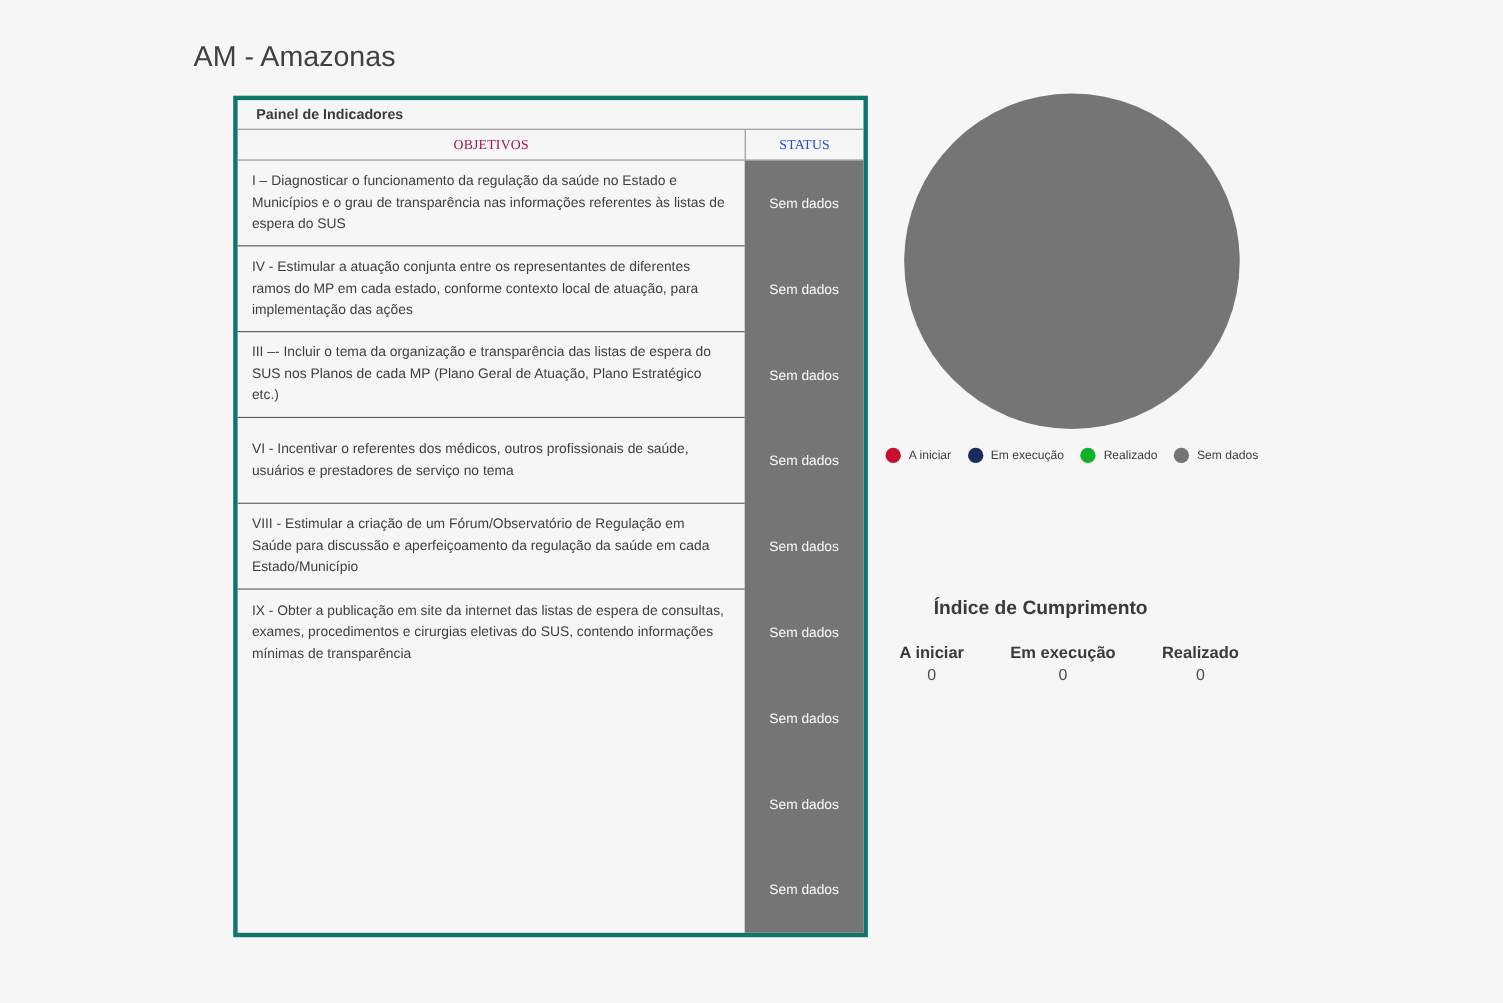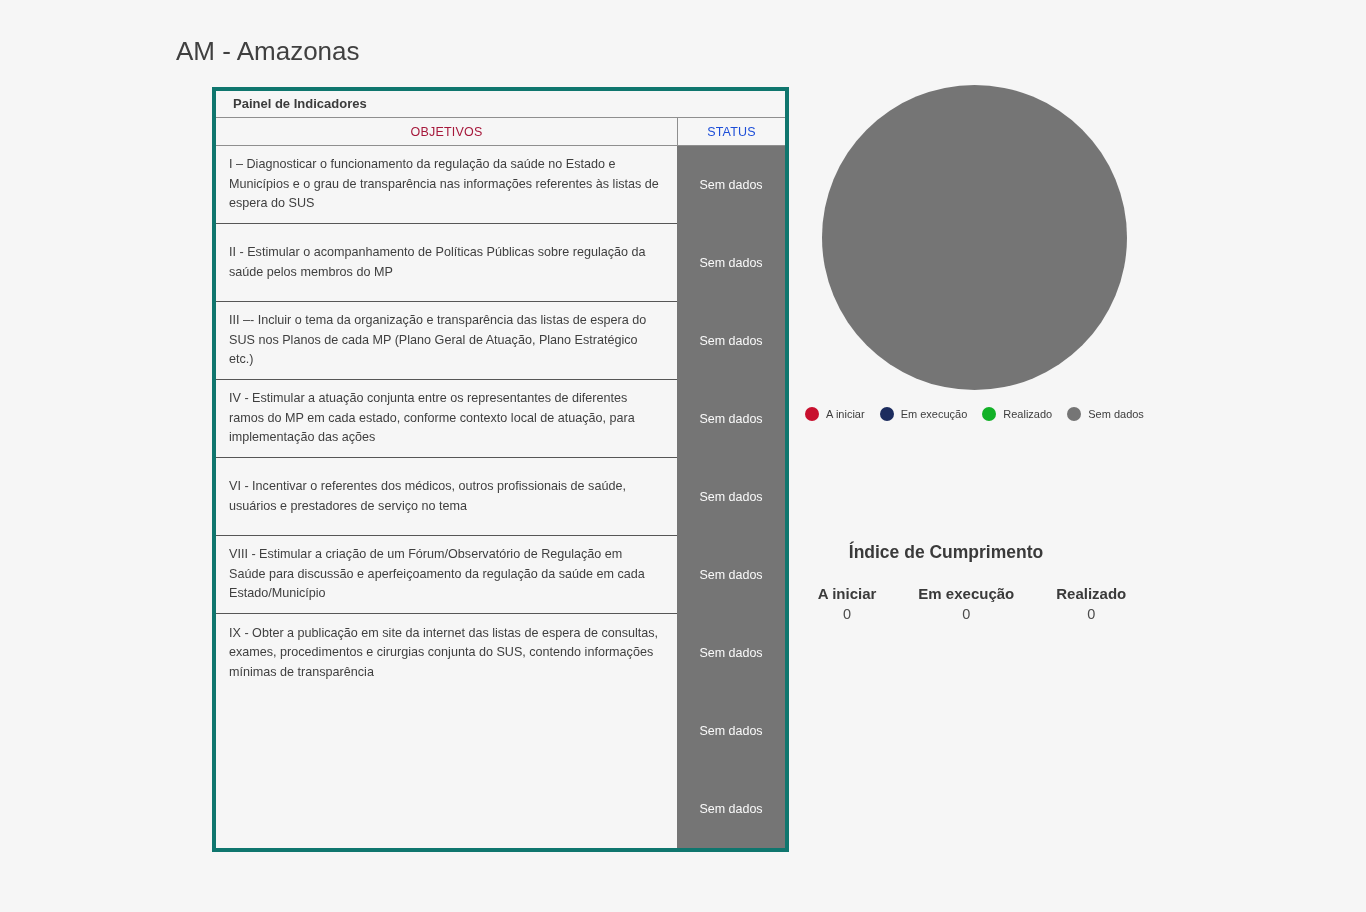--- a/index.html
+++ b/index.html
@@ -20,21 +20,21 @@
   .panel {
     position:absolute; left:176px; top:87px; width:577px;
     border:4px solid #0f766e;
     margin-left:36px;
   }
   .panel-header {
     height:27px; line-height:26px; padding-left:17px;
     font-weight:bold; font-size:13px; color:#3b3b3b;
     border-bottom:1px solid #8f8f8f;
   }
-  .col-headers { display:flex; height:28px; border-bottom:1px solid #8f8f8f; }
+  .col-headers { display:flex; height:28px; border-bottom:1px solid #8f8f8f;font-family:Liberation Serif, serif; }
   .col-obj {
     flex:1; display:flex; align-items:center; justify-content:center;
     font-size:12.5px; letter-spacing:.2px;
   }
   .col-status {
     width:108px; border-left:1px solid #8f8f8f;
     display:flex; align-items:center; justify-content:center;
     font-size:12.5px; letter-spacing:.2px;
   }
   .panel-body { display:flex; }
@@ -87,26 +87,25 @@
   <div class="panel-header">Painel de Indicadores</div>
 
   <div class="col-headers">
     <div class="col-obj" style="color: rgb(166, 24, 59);">OBJETIVOS</div>
     <div class="col-status" style="color: #1d4ed8;">STATUS</div>
   </div>
 
   <div class="panel-body">
     <div class="obj-col">
       <div class="obj-cell">I – Diagnosticar o funcionamento da regulação da saúde no Estado e Municípios e o grau de transparência nas informações referentes às listas de espera do SUS</div>
-      <div class="obj-cell">II - Estimular o acompanhamento de Políticas Públicas sobre regulação da saúde pelos membros do MP</div>
+      <div class="obj-cell">IV - Estimular a atuação conjunta entre os representantes de diferentes ramos do MP em cada estado, conforme contexto local de atuação, para implementação das ações</div>
       <div class="obj-cell">III –- Incluir o tema da organização e transparência das listas de espera do SUS nos Planos de cada MP (Plano Geral de Atuação, Plano Estratégico etc.)</div>
-      <div class="obj-cell">IV - Estimular a atuação conjunta entre os representantes de diferentes ramos do MP em cada estado, conforme contexto local de atuação, para implementação das ações</div>
       <div class="obj-cell">VI - Incentivar o referentes dos médicos, outros profissionais de saúde, usuários e prestadores de serviço no tema</div>
       <div class="obj-cell">VIII - Estimular a criação de um Fórum/Observatório de Regulação em Saúde para discussão e aperfeiçoamento da regulação da saúde em cada Estado/Município</div>
-      <div class="obj-cell">IX - Obter a publicação em site da internet das listas de espera de consultas, exames, procedimentos e cirurgias conjunta do SUS, contendo informações mínimas de transparência</div>
+      <div class="obj-cell">IX - Obter a publicação em site da internet das listas de espera de consultas, exames, procedimentos e cirurgias eletivas do SUS, contendo informações mínimas de transparência</div>
     </div>
     <div class="status-col" style="background-color: rgb(117, 117, 117);">
       <div class="status-cell">Sem dados</div>
       <div class="status-cell">Sem dados</div>
       <div class="status-cell">Sem dados</div>
       <div class="status-cell">Sem dados</div>
       <div class="status-cell">Sem dados</div>
       <div class="status-cell">Sem dados</div>
       <div class="status-cell">Sem dados</div>
       <div class="status-cell">Sem dados</div>

